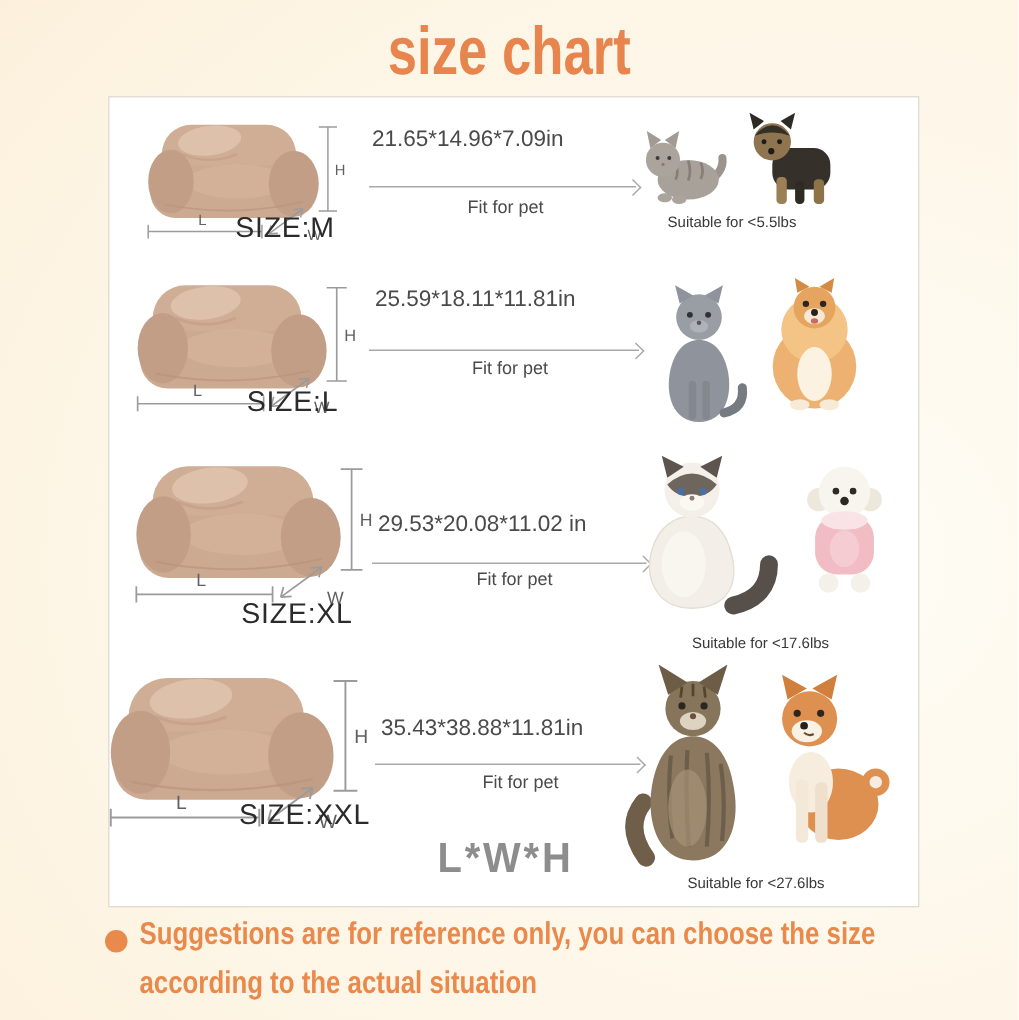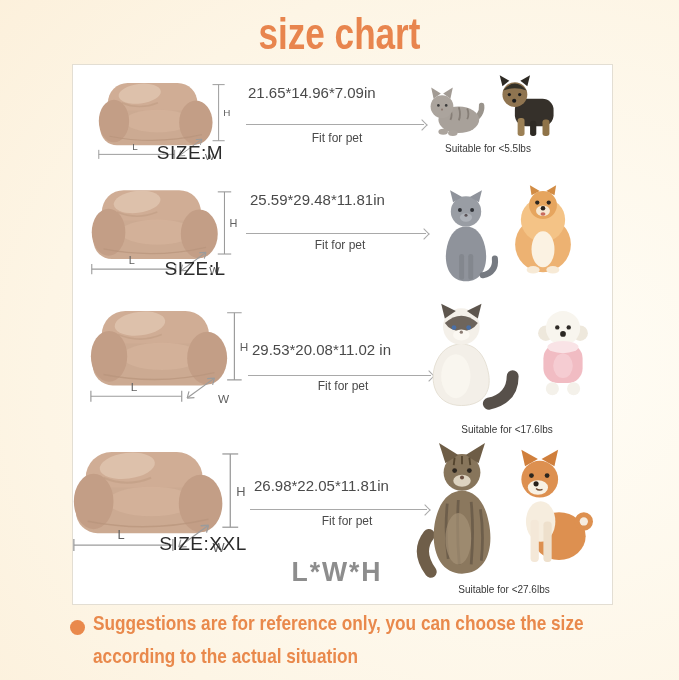--- a/index.html
+++ b/index.html
@@ -118,21 +118,21 @@
       <circle cx="35" cy="41" r="3" fill="#1c1c1c"></circle>
     </svg>
     <div class="suitable" style="left:402px;top:79px;width:172px">Suitable for &lt;5.5lbs</div>
   </div>
 
   <div class="row row2">
     <svg class="sofa-fig" style="left:80px;top:6px" width="168" height="101" viewBox="0 0 200 120">
         <use href="#sofa-art"></use>
       </svg>
     <div class="size-label" style="left:125px;top:84px;width:140px">SIZE:L</div>
-    <div class="dims" style="left:250px;top:17px;width:180px">25.59*29.48*11.81in</div>
+    <div class="dims" style="left:250px;top:17px;width:180px">25.59*18.11*11.81in</div>
     <div class="arrow" style="left:246px;top:53px;width:183px">
       <div class="shaft"></div>
       <div class="head"></div>
     </div>
     <div class="fit" style="left:250px;top:64px;width:180px">Fit for pet</div>
 
     <svg class="abs" style="left:428px;top:13px" width="76" height="99" viewBox="0 0 100 130">
       <path d="M50,124 C27,124 20,100 25,78 C29,61 38,52 50,52 C62,52 71,61 75,78 C80,100 73,124 50,124 Z" fill="#8f939b"></path>
       <rect x="41" y="88" width="6.5" height="34" rx="3" fill="#83878e"></rect>
       <rect x="53" y="88" width="6.5" height="34" rx="3" fill="#83878e"></rect>
@@ -159,20 +159,21 @@
       <ellipse cx="50" cy="88" rx="14" ry="22" fill="#fbf2e2"></ellipse>
       <ellipse cx="38" cy="113" rx="8" ry="4.5" fill="#f7ead6"></ellipse>
       <ellipse cx="62" cy="113" rx="8" ry="4.5" fill="#f7ead6"></ellipse>
     </svg>
   </div>
 
   <div class="row row3">
     <svg class="sofa-fig" style="left:78px;top:0px" width="182" height="109" viewBox="0 0 200 120">
         <use href="#sofa-art"></use>
       </svg>
+    <div class="size-label" style="left:122px;top:99px;width:152px">SIZE:XL</div>
     <div class="dims" style="left:252px;top:41px;width:182px">29.53*20.08*11.02 in</div>
     <div class="arrow" style="left:248px;top:69px;width:186px">
       <div class="shaft"></div>
       <div class="head"></div>
     </div>
     <div class="fit" style="left:252px;top:79px;width:182px">Fit for pet</div>
 
     <svg class="abs" style="left:410px;top:1px" width="110" height="110" viewBox="0 0 120 120">
       <path d="M86,112 Q112,106 112,82" stroke="#57504a" stroke-width="13" fill="none" stroke-linecap="round"></path>
       <path d="M56,114 C30,114 21,92 27,71 C32,55 43,47 56,47 C71,47 81,58 85,76 C90,96 82,114 56,114 Z" fill="#f3efe8" stroke="#e4ded2" stroke-width="1"></path>
@@ -200,21 +201,21 @@
       <circle cx="63" cy="100" r="8" fill="#f4f1ea"></circle>
     </svg>
     <div class="suitable" style="left:418px;top:124px;width:178px">Suitable for &lt;17.6lbs</div>
   </div>
 
   <div class="row row4">
     <svg class="sofa-fig" style="left:60px;top:2px" width="198" height="119" viewBox="0 0 200 120">
         <use href="#sofa-art"></use>
       </svg>
     <div class="size-label" style="left:122px;top:95px;width:162px">SIZE:XXL</div>
-    <div class="dims" style="left:254px;top:39px;width:186px">26.98*22.05*11.81in</div>
+    <div class="dims" style="left:254px;top:39px;width:186px">35.43*38.88*11.81in</div>
     <div class="arrow" style="left:250px;top:65px;width:180px">
       <div class="shaft"></div>
       <div class="head"></div>
     </div>
     <div class="fit" style="left:254px;top:76px;width:186px">Fit for pet</div>
     <div class="formula" style="left:282px;top:118px;width:110px">L*W*H</div>
 
     <svg class="abs" style="left:416px;top:5px" width="92" height="138" viewBox="0 0 100 150">
       <path d="M16,140 Q0,118 14,100" stroke="#6f5e49" stroke-width="13" fill="none" stroke-linecap="round"></path>
       <path d="M50,142 C24,142 15,112 21,84 C26,62 37,52 50,52 C64,52 75,64 79,86 C85,114 77,142 50,142 Z" fill="#8b785e"></path>

